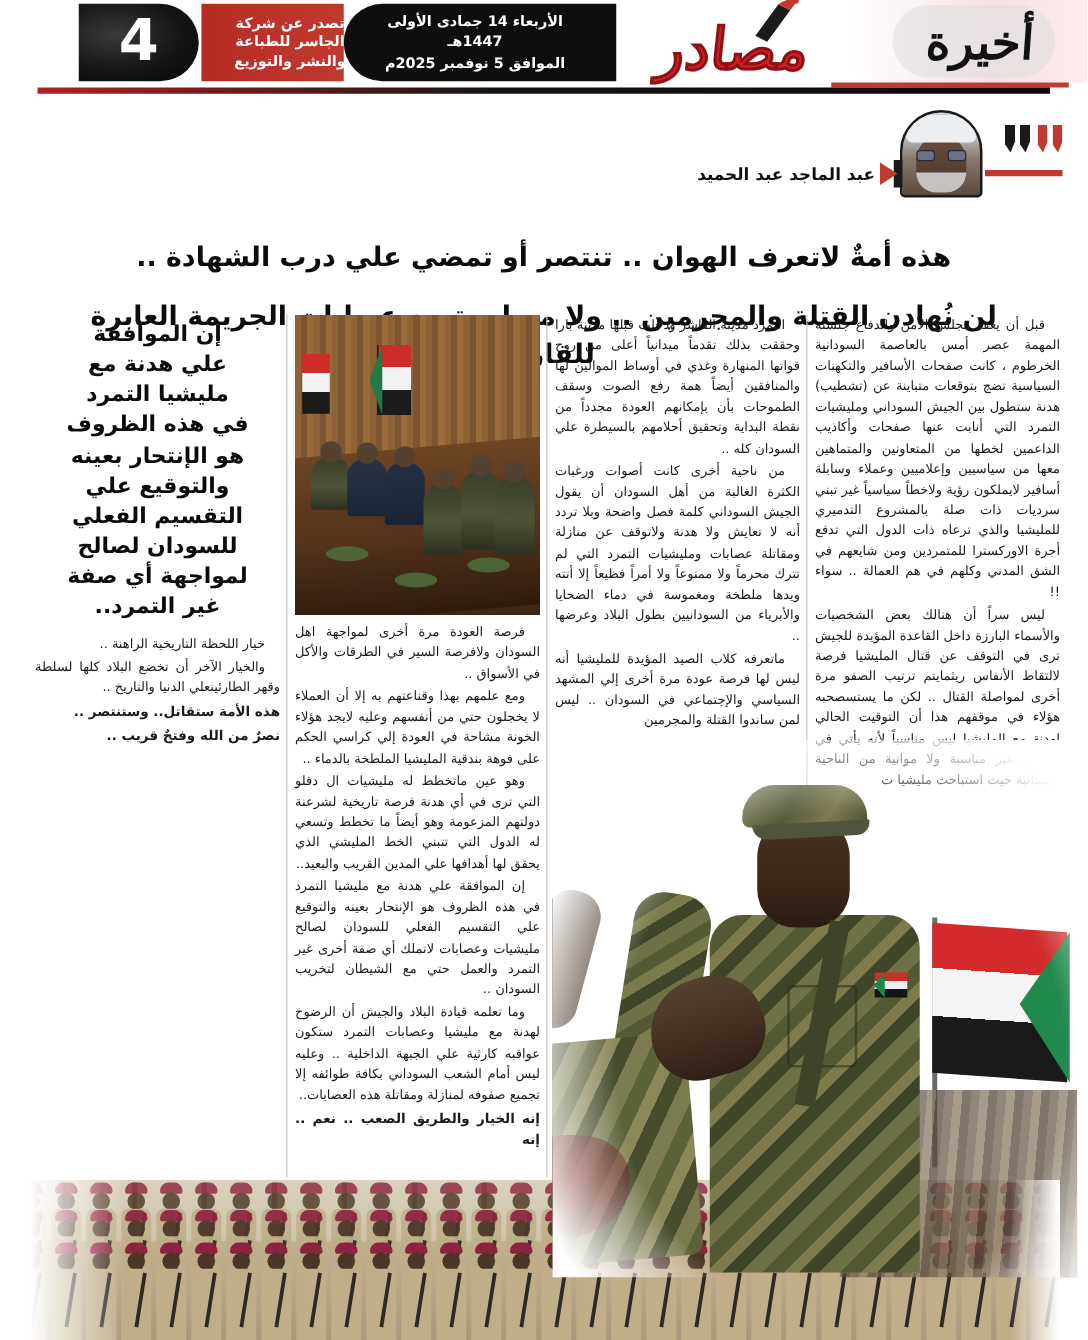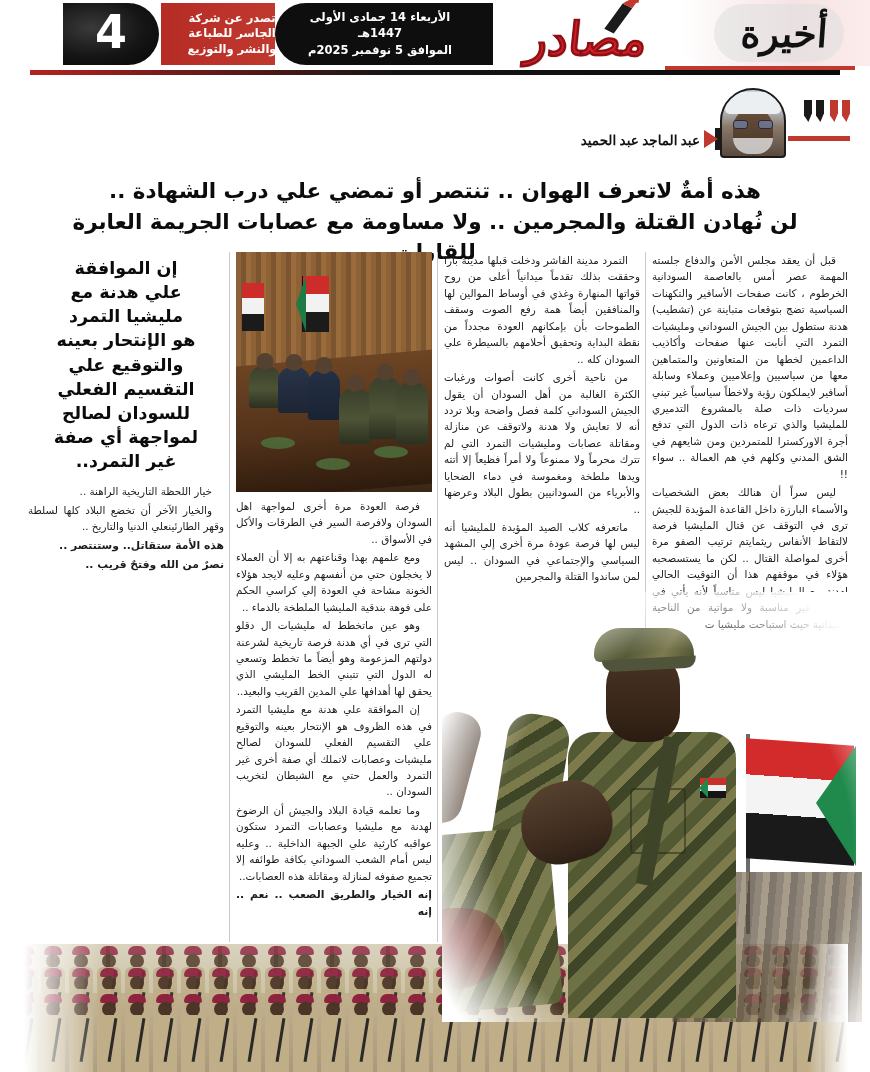--- a/index.html
+++ b/index.html
@@ -184,21 +184,20 @@
     background: #c0392f;
   }
 
   
   .byline {
     position: absolute;
     right: 20px;
     top: 86px;
     width: 370px;
     height: 76px;
-    font-family: Liberation Serif, serif;
   }
   .quote-marks {
     position: absolute;
     right: 0px;
     top: 14px;
     width: 54px;
     height: 40px;
   }
   .qm { position: absolute; top: 0; width: 22px; height: 30px; }
   .qm::before, .qm::after {
@@ -325,20 +324,21 @@
     text-align: center;
     direction: rtl;
   }
   .headline .hl-line {
     font-size: 21.5px;
     font-weight: bold;
     color: #0c0c0c;
     line-height: 1.42;
     letter-spacing: -0.2px;
     font-family: "DejaVu Sans", "Liberation Sans", sans-serif;
+    margin-top: 16px;
   }
 
   
   .body-area {
     position: absolute;
     left: 24px;
     top: 252px;
     width: 824px;
     height: 690px;
   }
@@ -880,20 +880,21 @@
       <p class="body">إن الموافقة علي هدنة مع مليشيا التمرد في هذه الظروف هو الإنتحار بعينه والتوقيع علي التقسيم الفعلي للسودان لصالح مليشيات وعصابات لاتملك أي صفة أخرى غير التمرد والعمل حتي مع الشيطان لتخريب السودان ..</p>
       <p class="body">وما تعلمه قيادة البلاد والجيش أن الرضوخ لهدنة مع مليشيا وعصابات التمرد ستكون عواقبه كارثية علي الجبهة الداخلية .. وعليه ليس أمام الشعب السوداني بكافة طوائفه إلا تجميع صفوفه لمنازلة ومقاتلة هذه العصابات..</p>
       <p class="body bold-tail">إنه الخيار والطريق الصعب .. نعم .. إنه</p>
     </div>
 
     <div class="col col-4">
       <div class="pullquote">
         <div class="pq-line">إن الموافقة</div>
         <div class="pq-line">علي هدنة مع</div>
         <div class="pq-line">مليشيا التمرد</div>
+        <div class="pq-line">في هذه الظروف</div>
         <div class="pq-line">هو الإنتحار بعينه</div>
         <div class="pq-line">والتوقيع علي</div>
         <div class="pq-line">التقسيم الفعلي</div>
         <div class="pq-line">للسودان لصالح</div>
         <div class="pq-line">لمواجهة أي صفة</div>
         <div class="pq-line">غير التمرد..</div>
       </div>
       <p class="body">خيار اللحظة التاريخية الراهنة ..</p>
       <p class="body">والخيار الآخر أن تخضع البلاد كلها لسلطة وقهر الطارئينعلي الدنيا والتاريخ ..</p>
       <p class="body bold-tail">هذه الأمة ستقاتل.. وستنتصر ..</p>

